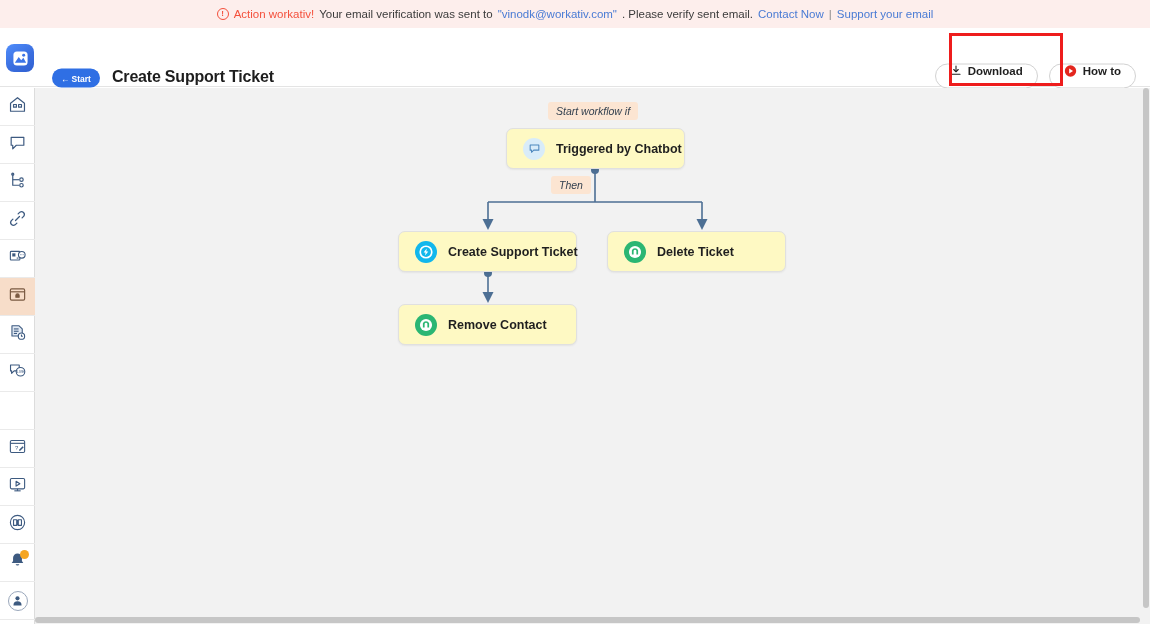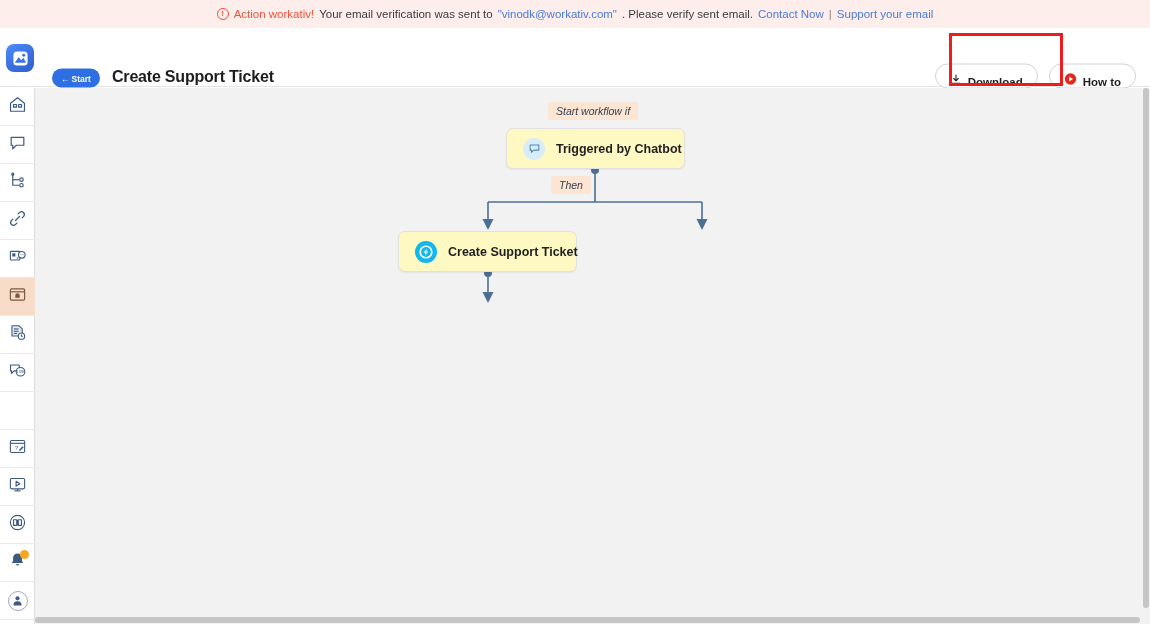--- a/index.html
+++ b/index.html
@@ -56,21 +56,21 @@
     font-size:16px; font-weight:bold; color:#1e1e1e; letter-spacing:-0.2px;
   }
   .subtitle {
     position:absolute; left:113px; top:63px;
     font-size:11px; color:#5b7fc7;
   }
   .hdr-actions { position:absolute; right:14px; top:48px; transform:translateY(-50%); display:flex; gap:11px; }
   .pill-btn {
     height:25px; padding:0 14px; border-radius:13px;
     border:1px solid #d2d2d2; background:#fff;
-    display:flex; align-items:flex-end; gap:6px;
+    display:flex; align-items:flex-start; gap:6px;
     font-size:11.5px; font-weight:bold; color:#1f1f1f; cursor:pointer;
     white-space:nowrap;
   }
   .red-highlight {
     position:absolute; left:949px; top:33px; width:114px; height:53px;
     border:3px solid #ee1c1c; pointer-events:none;
   }
 
   
   .rail {
@@ -369,21 +369,41 @@
         <svg width="22" height="22" viewBox="0 0 24 24">
           <circle cx="12" cy="12" r="11" fill="#12b7ec"></circle>
           <circle cx="12" cy="12" r="7.2" fill="#ffffff"></circle>
           <circle cx="12" cy="12" r="5.4" fill="#12b7ec"></circle>
           <path d="M12.8 8.3 L9.4 12.6 h2.1 l-0.5 3.2 l3.5 -4.4 h-2.2 Z" fill="#ffffff"></path>
         </svg>
       </span>
       <span class="node-label">Create Support Ticket</span>
     </div>
 
-
+    <div class="node" style="left:572px; top:143px; width:179px; height:41px;">
+      <span class="ico-circle ico-green">
+        <svg width="22" height="22" viewBox="0 0 24 24">
+          <circle cx="12" cy="12" r="11" fill="#2bb673"></circle>
+          <circle cx="12" cy="12" r="6.6" fill="#ffffff"></circle>
+          <path d="M8.6 10.2 a3.6 3.6 0 0 1 6.8 0 v4.6 h-1.9 v-4.2 a1.6 1.6 0 0 0 -3 0 v4.2 h-1.9 Z" fill="#2bb673"></path>
+        </svg>
+      </span>
+      <span class="node-label">Delete Ticket</span>
+    </div>
+
+    <div class="node" style="left:363px; top:216px; width:179px; height:41px;">
+      <span class="ico-circle ico-green">
+        <svg width="22" height="22" viewBox="0 0 24 24">
+          <circle cx="12" cy="12" r="11" fill="#2bb673"></circle>
+          <circle cx="12" cy="12" r="6.6" fill="#ffffff"></circle>
+          <path d="M8.6 10.2 a3.6 3.6 0 0 1 6.8 0 v4.6 h-1.9 v-4.2 a1.6 1.6 0 0 0 -3 0 v4.2 h-1.9 Z" fill="#2bb673"></path>
+        </svg>
+      </span>
+      <span class="node-label">Remove Contact</span>
+    </div>
   </div>
 
   <div class="scroll-v">
     <div class="thumb"></div>
   </div>
   <div class="scroll-h">
     <div class="thumb"></div>
   </div>
 
 </div>

